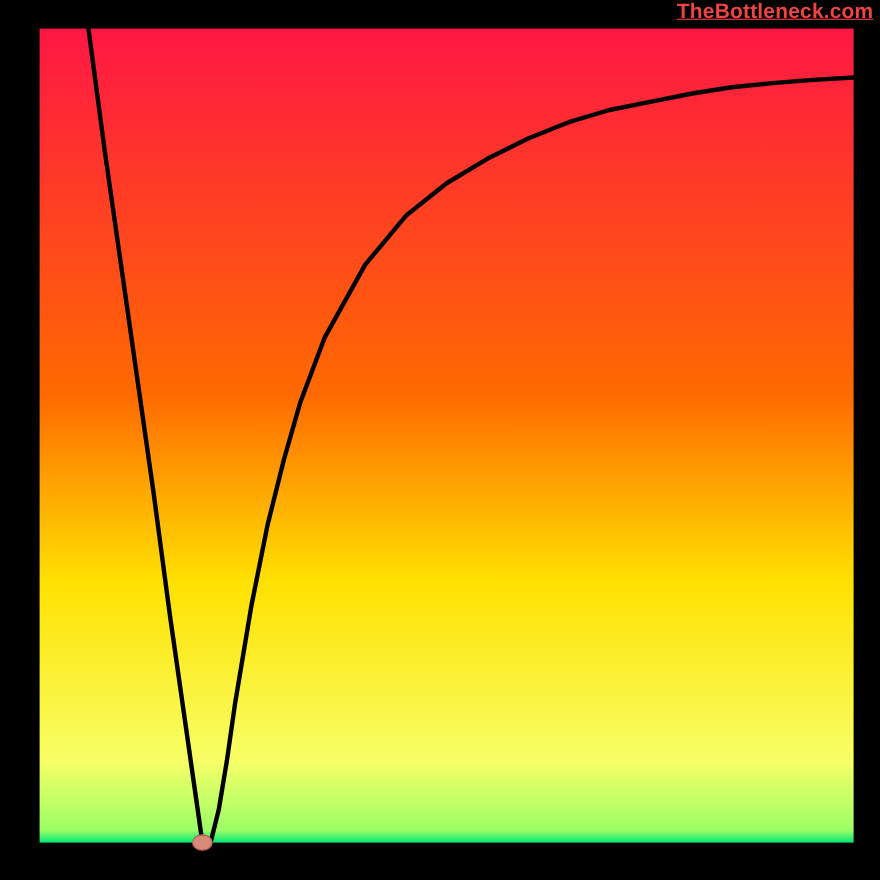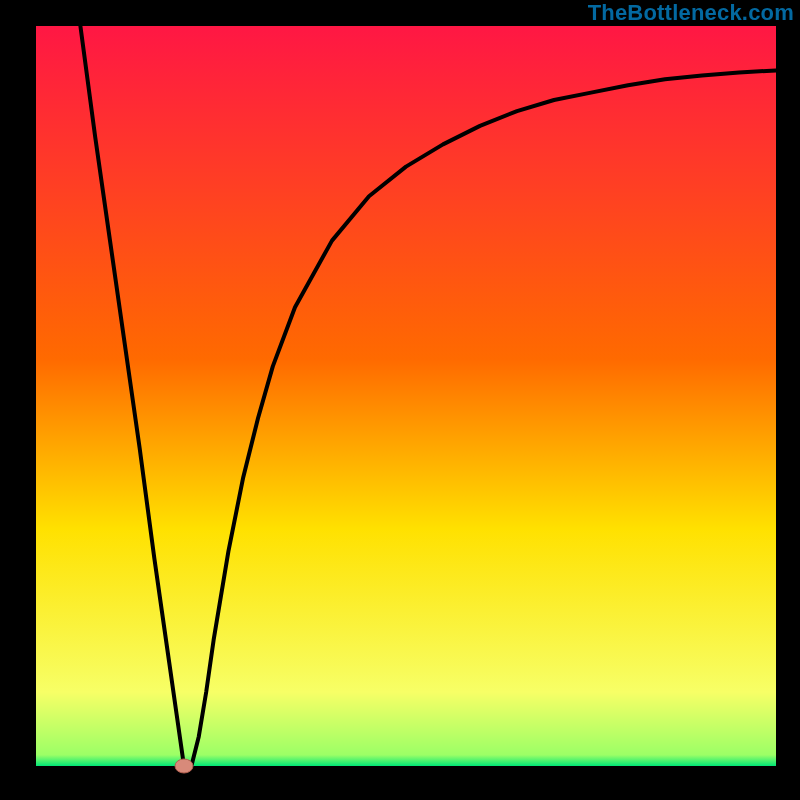--- a/index.html
+++ b/index.html
@@ -13,25 +13,26 @@
   }
   .chart-wrap {
     position: relative;
     width: 800px;
     height: 800px;
   }
   .watermark {
     position: absolute;
     top: 0;
     right: 6px;
-    color: #0369a1;
-    font-size: 22px;
+    color: #ef4444;
+    font-size: 19px;
     font-weight: 600;
     letter-spacing: 0.2px;
     z-index: 5;
+    text-decoration: underline;
   }
   svg {
     display: block;
   }
 </style>
 </head>
 <body>
 
 <div class="chart-wrap">
   <div class="watermark">TheBottleneck.com</div>

